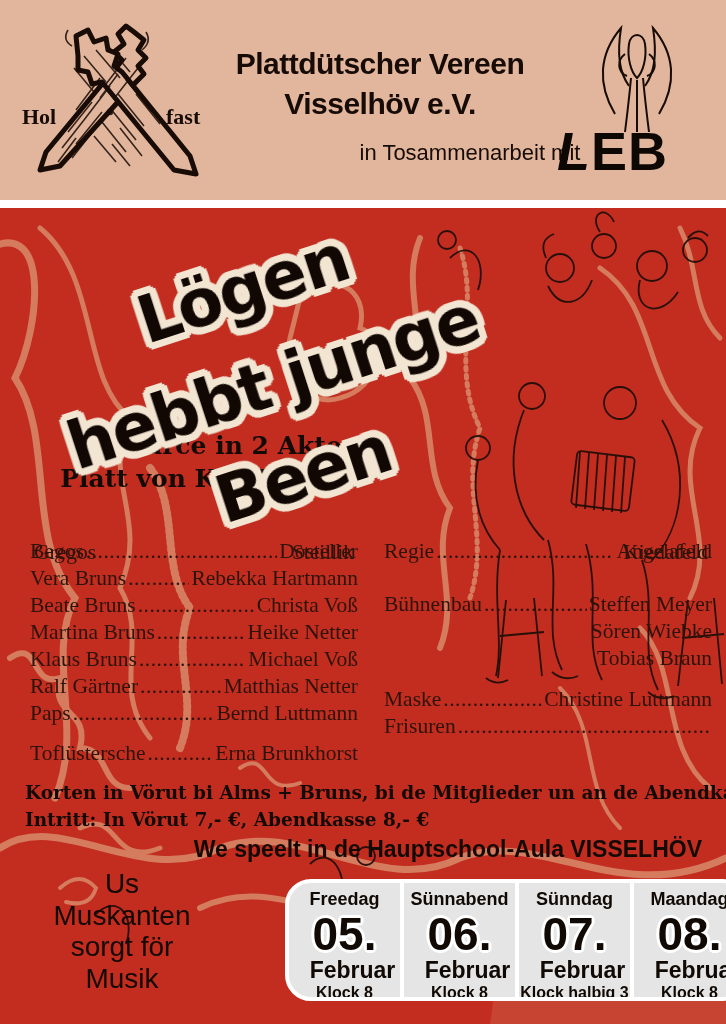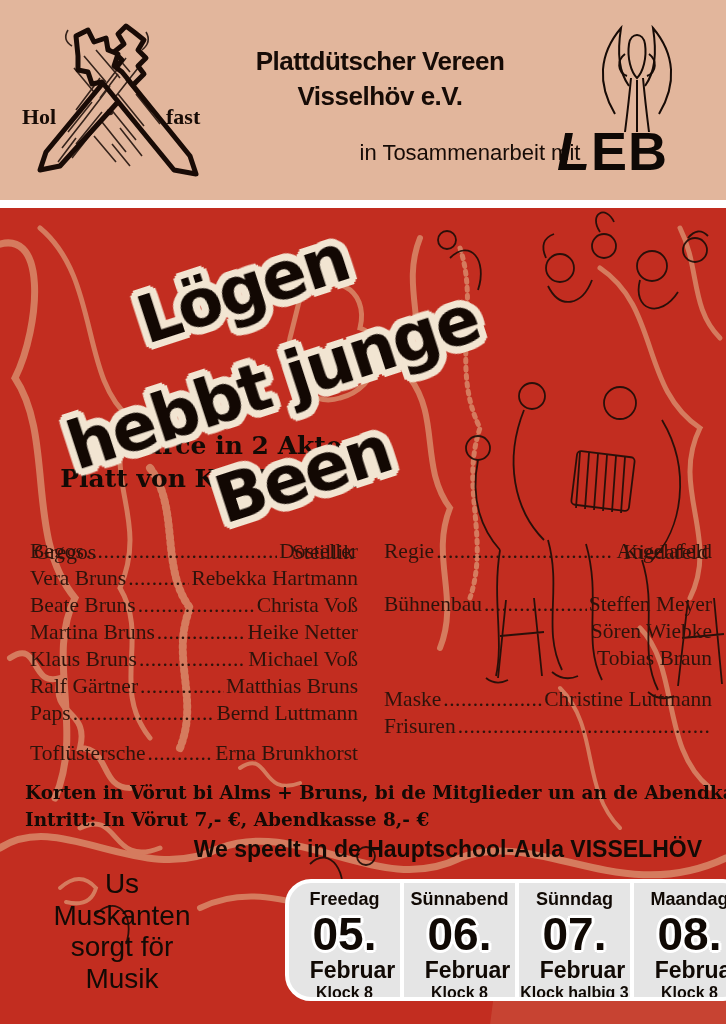--- a/index.html
+++ b/index.html
@@ -3,21 +3,21 @@
 <meta charset="utf-8">
 <style>
   html,body{margin:0;padding:0;background:#fff;}
   .poster{position:relative;width:726px;height:1024px;overflow:hidden;
           font-family:"Liberation Sans",sans-serif;background:#fff;}
 
   
   .header{position:absolute;left:0;top:0;width:726px;height:200px;background:#e2b69c;}
   .stripe{position:absolute;left:0;top:200px;width:726px;height:8px;background:#ffffff;}
   .org-title{position:absolute;left:212px;top:44px;width:336px;text-align:center;
-             font-weight:bold;font-size:26px;line-height:1.33;color:#160b06;letter-spacing:-0.5px;}
+             font-weight:bold;font-size:30px;line-height:1.33;color:#160b06;letter-spacing:-0.5px;}
   .coop{position:absolute;left:348px;top:140px;width:244px;text-align:center;
         font-size:22px;color:#160b06;}
   .holfast{position:absolute;left:14px;top:16px;}
   .holfast text{font-family:"Liberation Serif",serif;font-weight:bold;font-size:22px;fill:#170b06;}
   .leb{position:absolute;right:16px;top:14px;width:155px;height:166px;}
   .leb svg{position:absolute;left:22px;top:0;}
   .leb-text{position:absolute;left:2px;bottom:2px;font-weight:bold;font-size:54px;
             color:#0e0805;letter-spacing:1px;line-height:1;}
   .leb-text::first-letter{font-style:italic;}
 
@@ -199,21 +199,21 @@
         <span class="name">Heike Netter</span>
       </div>
       <div class="crow">
         <span class="role">Klaus Bruns</span>
         <span class="leader">........................................................................</span>
         <span class="name">Michael Voß</span>
       </div>
       <div class="crow">
         <span class="role">Ralf Gärtner</span>
         <span class="leader">........................................................................</span>
-        <span class="name">Matthias Bruns</span>
+        <span class="name">Matthias Netter</span>
       </div>
       <div class="crow">
         <span class="role">Paps</span>
         <span class="leader">........................................................................</span>
         <span class="name">Bernd Luttmann</span>
       </div>
       <div class="sp13"></div>
       <div class="crow">
         <span class="role">Toflüstersche</span>
         <span class="leader">........................................................................</span>

